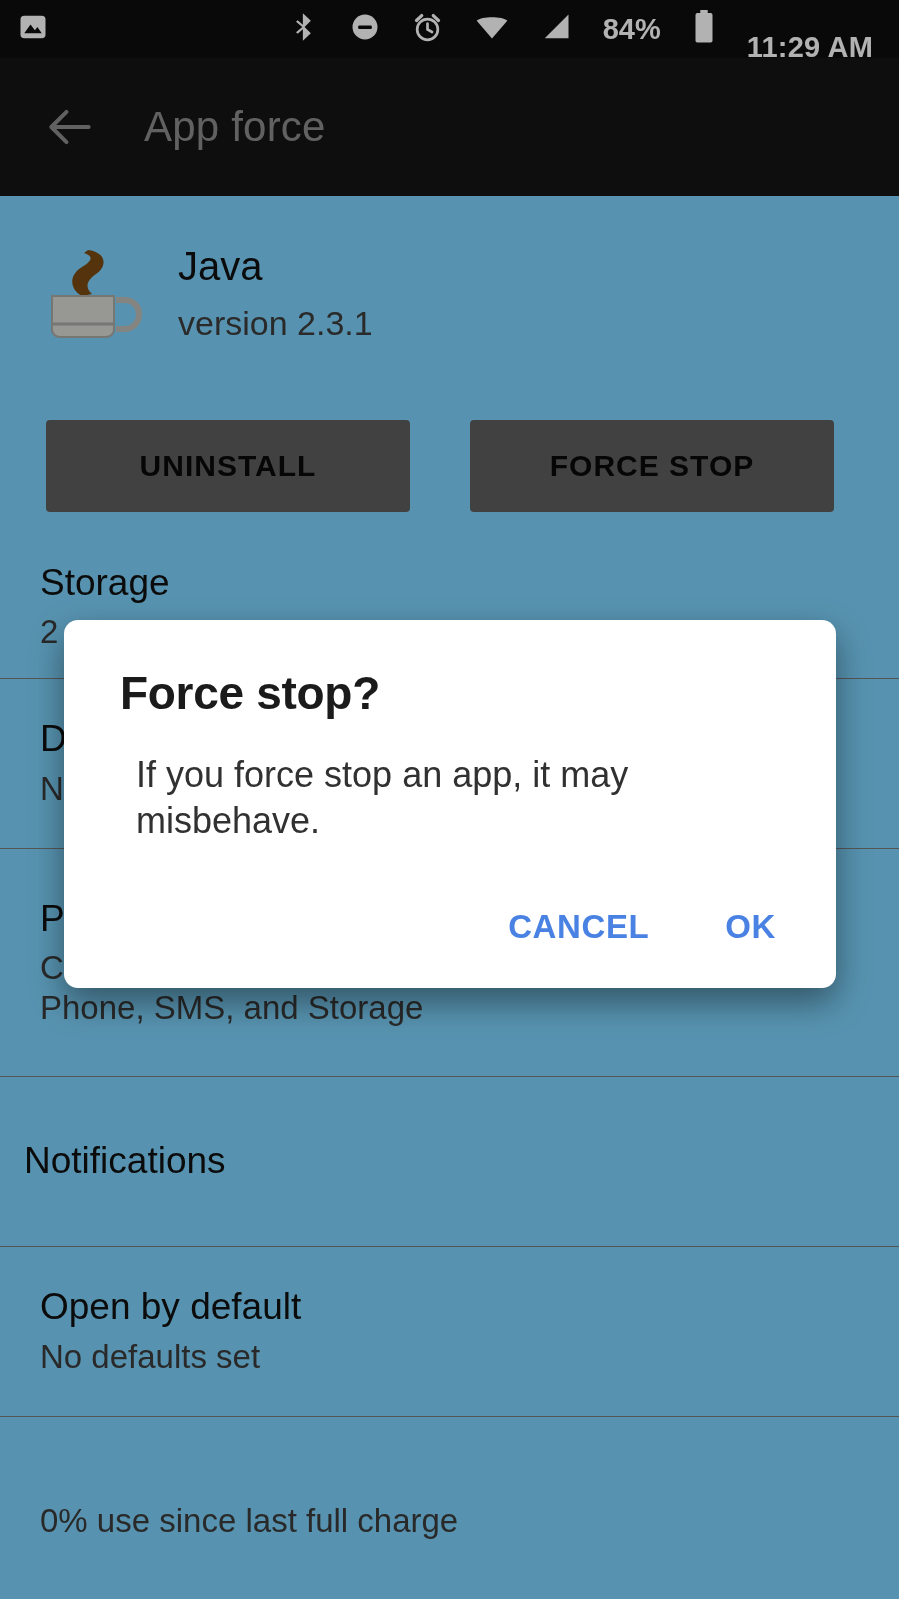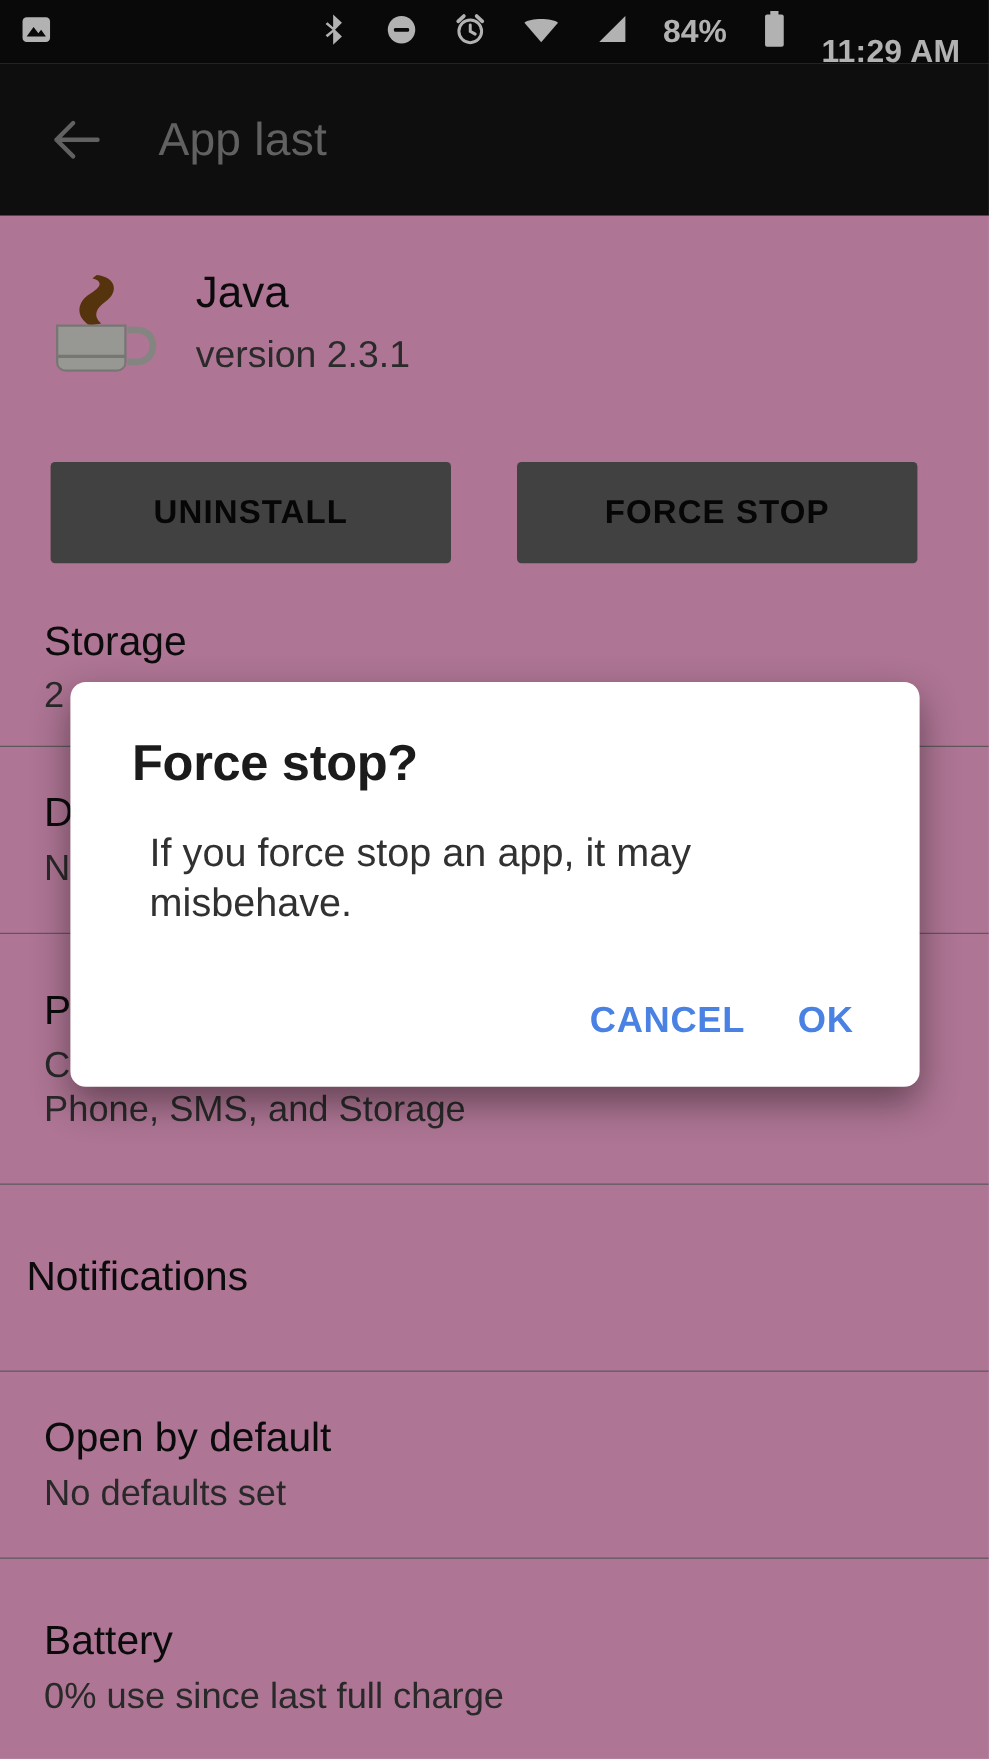--- a/index.html
+++ b/index.html
@@ -84,21 +84,21 @@
     margin-left: 26px;
     letter-spacing: 0.2px;
   }
 
   
   .content {
     position: absolute;
     left: 0; top: 196px;
     width: 899px;
     height: 1403px;
-    background: #f9a8d4;
+    background: #7dd3fc;
     overflow: hidden;
   }
 
   .app-header {
     position: relative;
     height: 200px;
   }
   .app-icon {
     position: absolute;
     left: 38px;
@@ -205,21 +205,21 @@
     margin-top: 32px;
     line-height: 1.28;
     max-width: 620px;
   }
   .dialog-buttons {
     display: flex;
     justify-content: flex-end;
     align-items: center;
     margin-top: 46px;
     padding: 0 36px 10px 0;
-    gap: 0;
+    gap: 28px;
   }
   .dialog-btn {
     background: transparent;
     border: none;
     color: #4a82e4;
     font-size: 33px;
     font-weight: bold;
     letter-spacing: 0.6px;
     font-family: "Liberation Sans", sans-serif;
     padding: 18px 24px;
@@ -266,21 +266,20 @@
           <div class="li-sub">Calendar, Camera, Contacts, Location, Microphone, Phone, SMS, and Storage</div>
         </div>
         <div class="list-item" style="height: 170px; padding-left: 24px;">
           <div class="li-title">Notifications</div>
         </div>
         <div class="list-item" style="height: 170px;">
           <div class="li-title">Open by default</div>
           <div class="li-sub">No defaults set</div>
         </div>
         <div class="list-item" style="height: 200px;">
-          <div class="li-title">Battery</div>
           <div class="li-sub">0% use since last full charge</div>
         </div>
       </div>
   </div>
 
   <div class="status-bar">
     <div class="status-left">
       <span class="sb-icon">
         <svg width="30" height="30" viewBox="0 0 24 24">
           <rect x="2" y="3" width="20" height="18" rx="3" fill="#ffffff"></rect>
@@ -328,21 +327,21 @@
       <span class="sb-text">11:29 AM</span>
     </div>
   </div>
 
   <div class="app-bar">
     <div class="back-btn">
       <svg width="56" height="56" viewBox="0 0 24 24">
         <path d="M20 12 L4 12 M10.5 5.5 L4 12 L10.5 18.5" fill="none" stroke="#8c8c8c" stroke-width="1.7" stroke-linecap="round" stroke-linejoin="round"></path>
       </svg>
     </div>
-    <div class="app-bar-title">App last</div>
+    <div class="app-bar-title">App force</div>
   </div>
 
   <div class="scrim"></div>
 
   <div class="dialog">
     <div class="dialog-title">Force stop?</div>
     <div class="dialog-message">If you force stop an app, it may misbehave.</div>
     <div class="dialog-buttons">
       <button class="dialog-btn">CANCEL</button>
       <button class="dialog-btn">OK</button>

